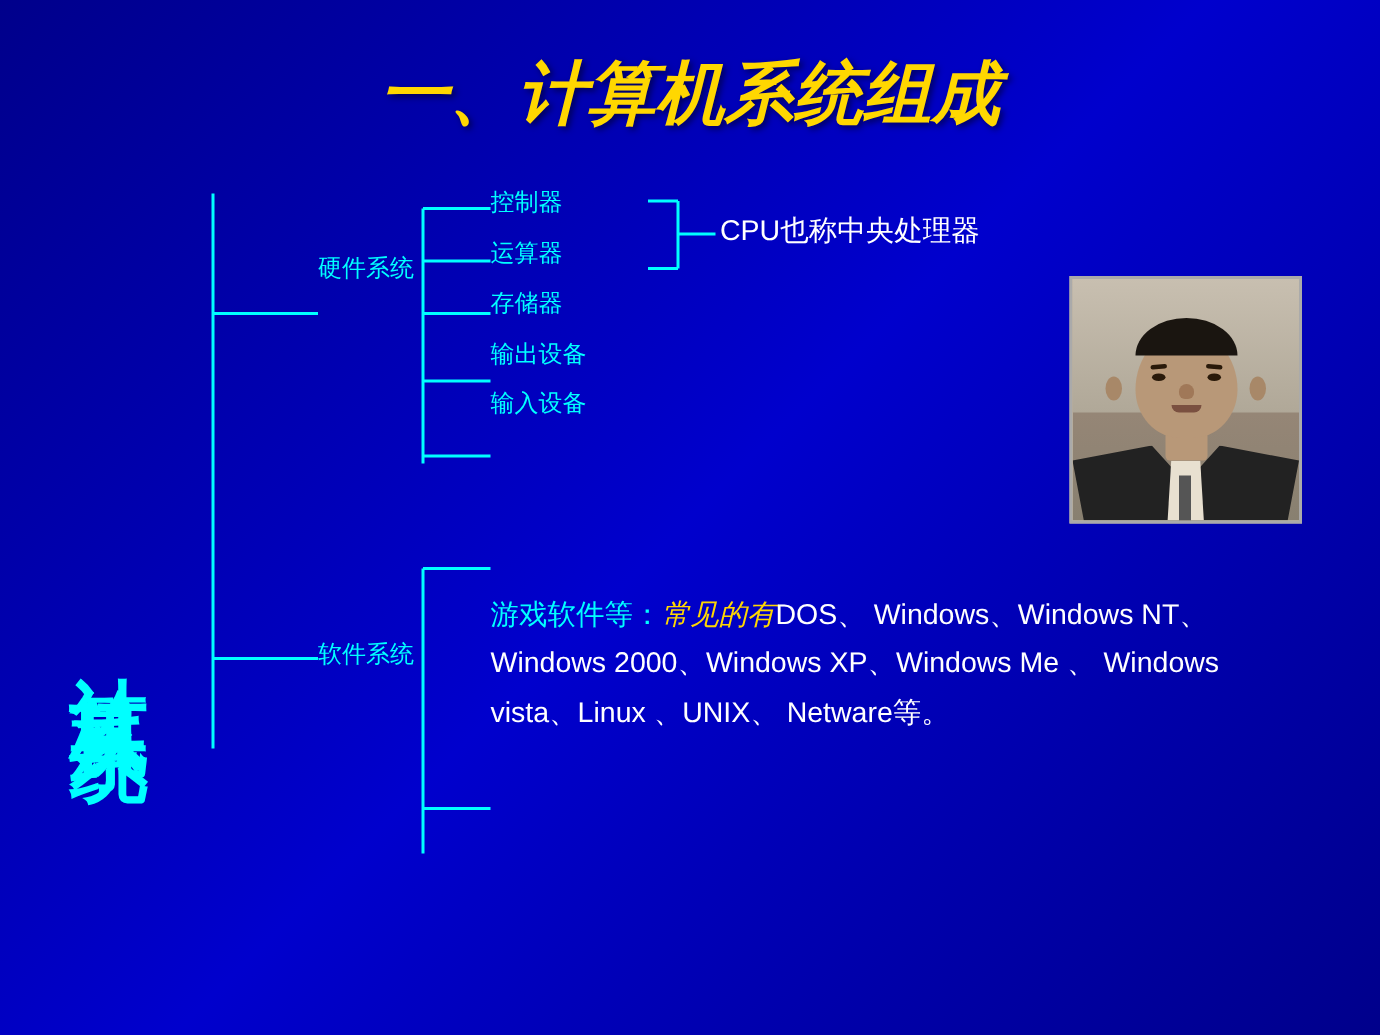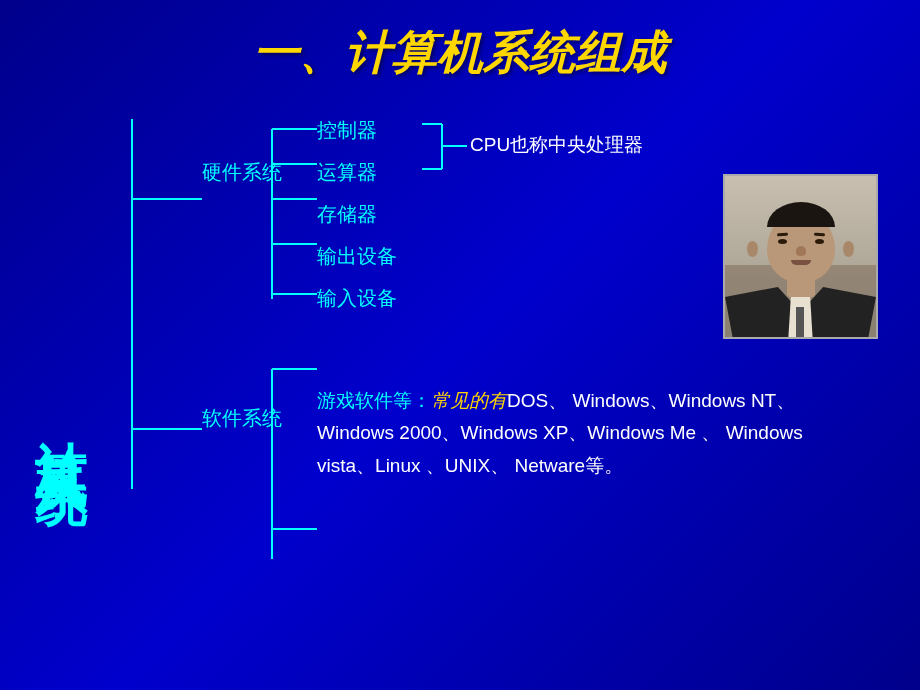--- a/index.html
+++ b/index.html
@@ -11,21 +11,21 @@
       font-family: "SimHei", "Microsoft YaHei", "黑体", sans-serif;
       overflow: hidden;
       position: relative;
     }
 
     .slide {
       width: 920px;
       height: 690px;
       background: linear-gradient(135deg, #00008B 0%, #0000CD 50%, #00008B 100%);
       position: relative;
-      padding: 12px;
+      padding: 22px;
     }
 
     .title {
       text-align: center;
       font-size: 46px;
       font-weight: bold;
       color: #FFD700;
       font-style: italic;
       padding: 10px 0 15px 0;
       text-shadow: 2px 2px 4px rgba(0,0,0,0.5);
@@ -83,21 +83,21 @@
     }
 
     .right-section {
       flex: 1;
       position: relative;
     }
 
     
     .node-text {
       color: #00FFFF;
-      font-size: 20px;
+      font-size: 16px;
       white-space: nowrap;
     }
 
     .body-text {
       color: #FFFFFF;
       font-size: 18px;
       line-height: 1.65;
       margin-top: 36px;
     }
 
@@ -207,21 +207,21 @@
             <div style="width:11px;height:3px;background:#2a1a0a;border-radius:2px;transform:rotate(-5deg);"></div>
             <div style="width:11px;height:3px;background:#2a1a0a;border-radius:2px;transform:rotate(5deg);"></div>
           </div>
 
           <div style="position:absolute;bottom:81px;left:50%;transform:translateX(-50%);width:10px;height:10px;background:#a07858;border-radius:50% 50% 40% 40%;"></div>
 
           <div style="position:absolute;bottom:72px;left:50%;transform:translateX(-50%);width:20px;height:5px;background:#7a5040;border-radius:0 0 5px 5px;"></div>
         </div>
       </div>
 
-      <div style="position: absolute; top: 306px; left: 100px;">
+      <div style="position: absolute; top: 317px; left: 100px;">
         <span class="node-text">软件系统</span>
       </div>
 
       <div style="position: absolute; top: 250px; left: 215px; max-width: 530px;">
         <div class="body-text" style="font-size: 19px; line-height: 1.7;">
           <span style="color:#00FFFF;">游戏软件等：</span><span style="color:#FFD700;font-style:italic;">常见的有</span><span>DOS、 Windows、Windows NT、Windows 2000、Windows XP、Windows Me 、 Windows vista、Linux 、UNIX、 Netware等。</span>
         </div>
       </div>
 
 

